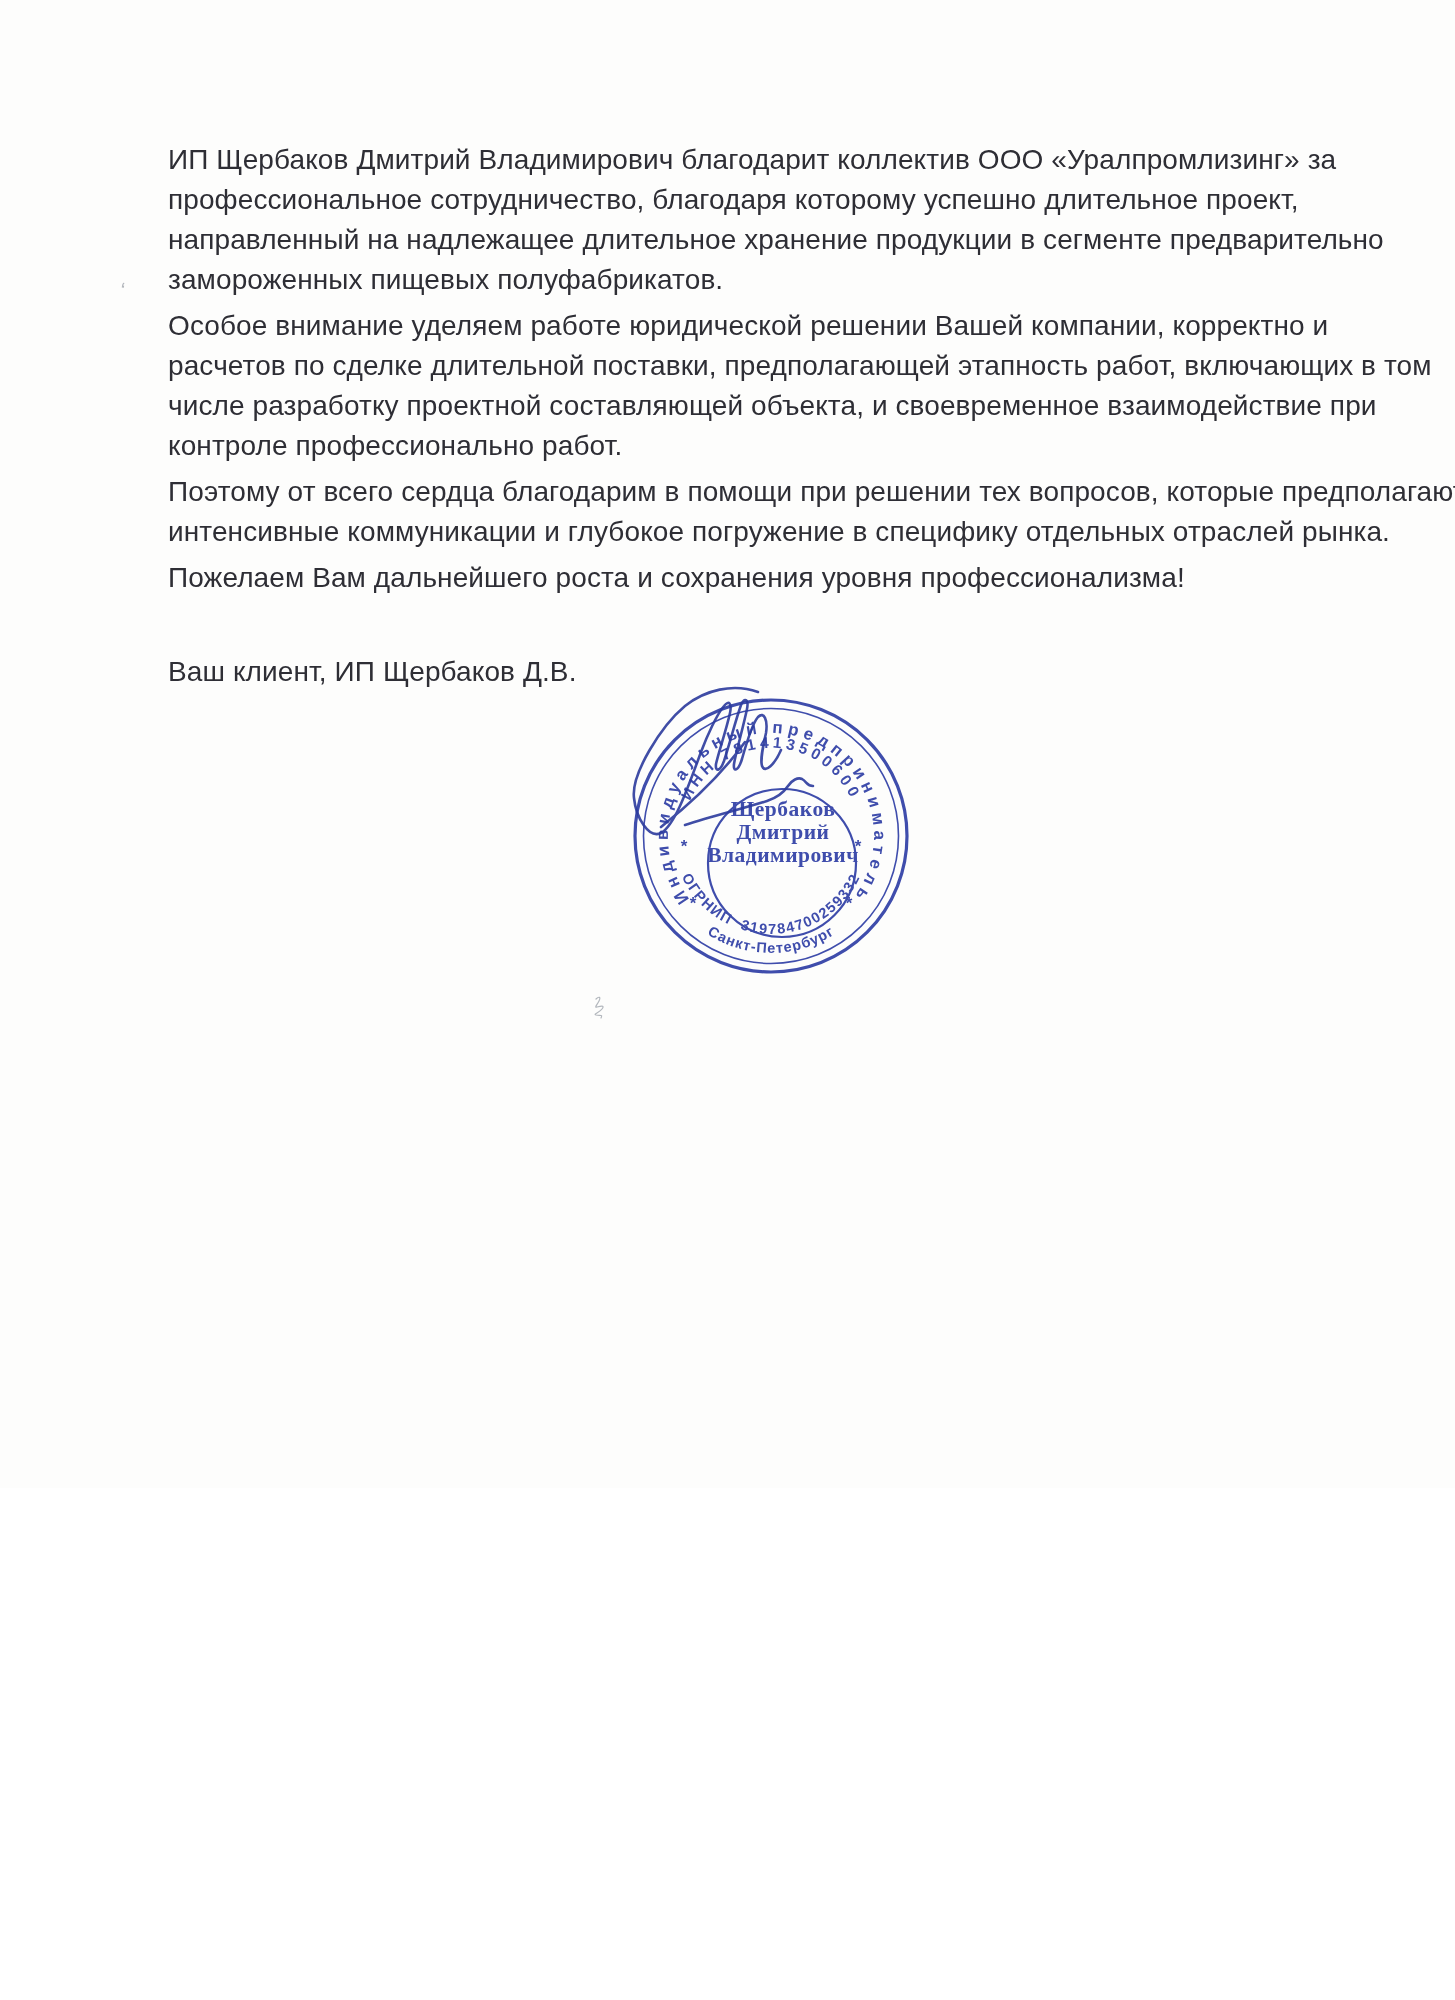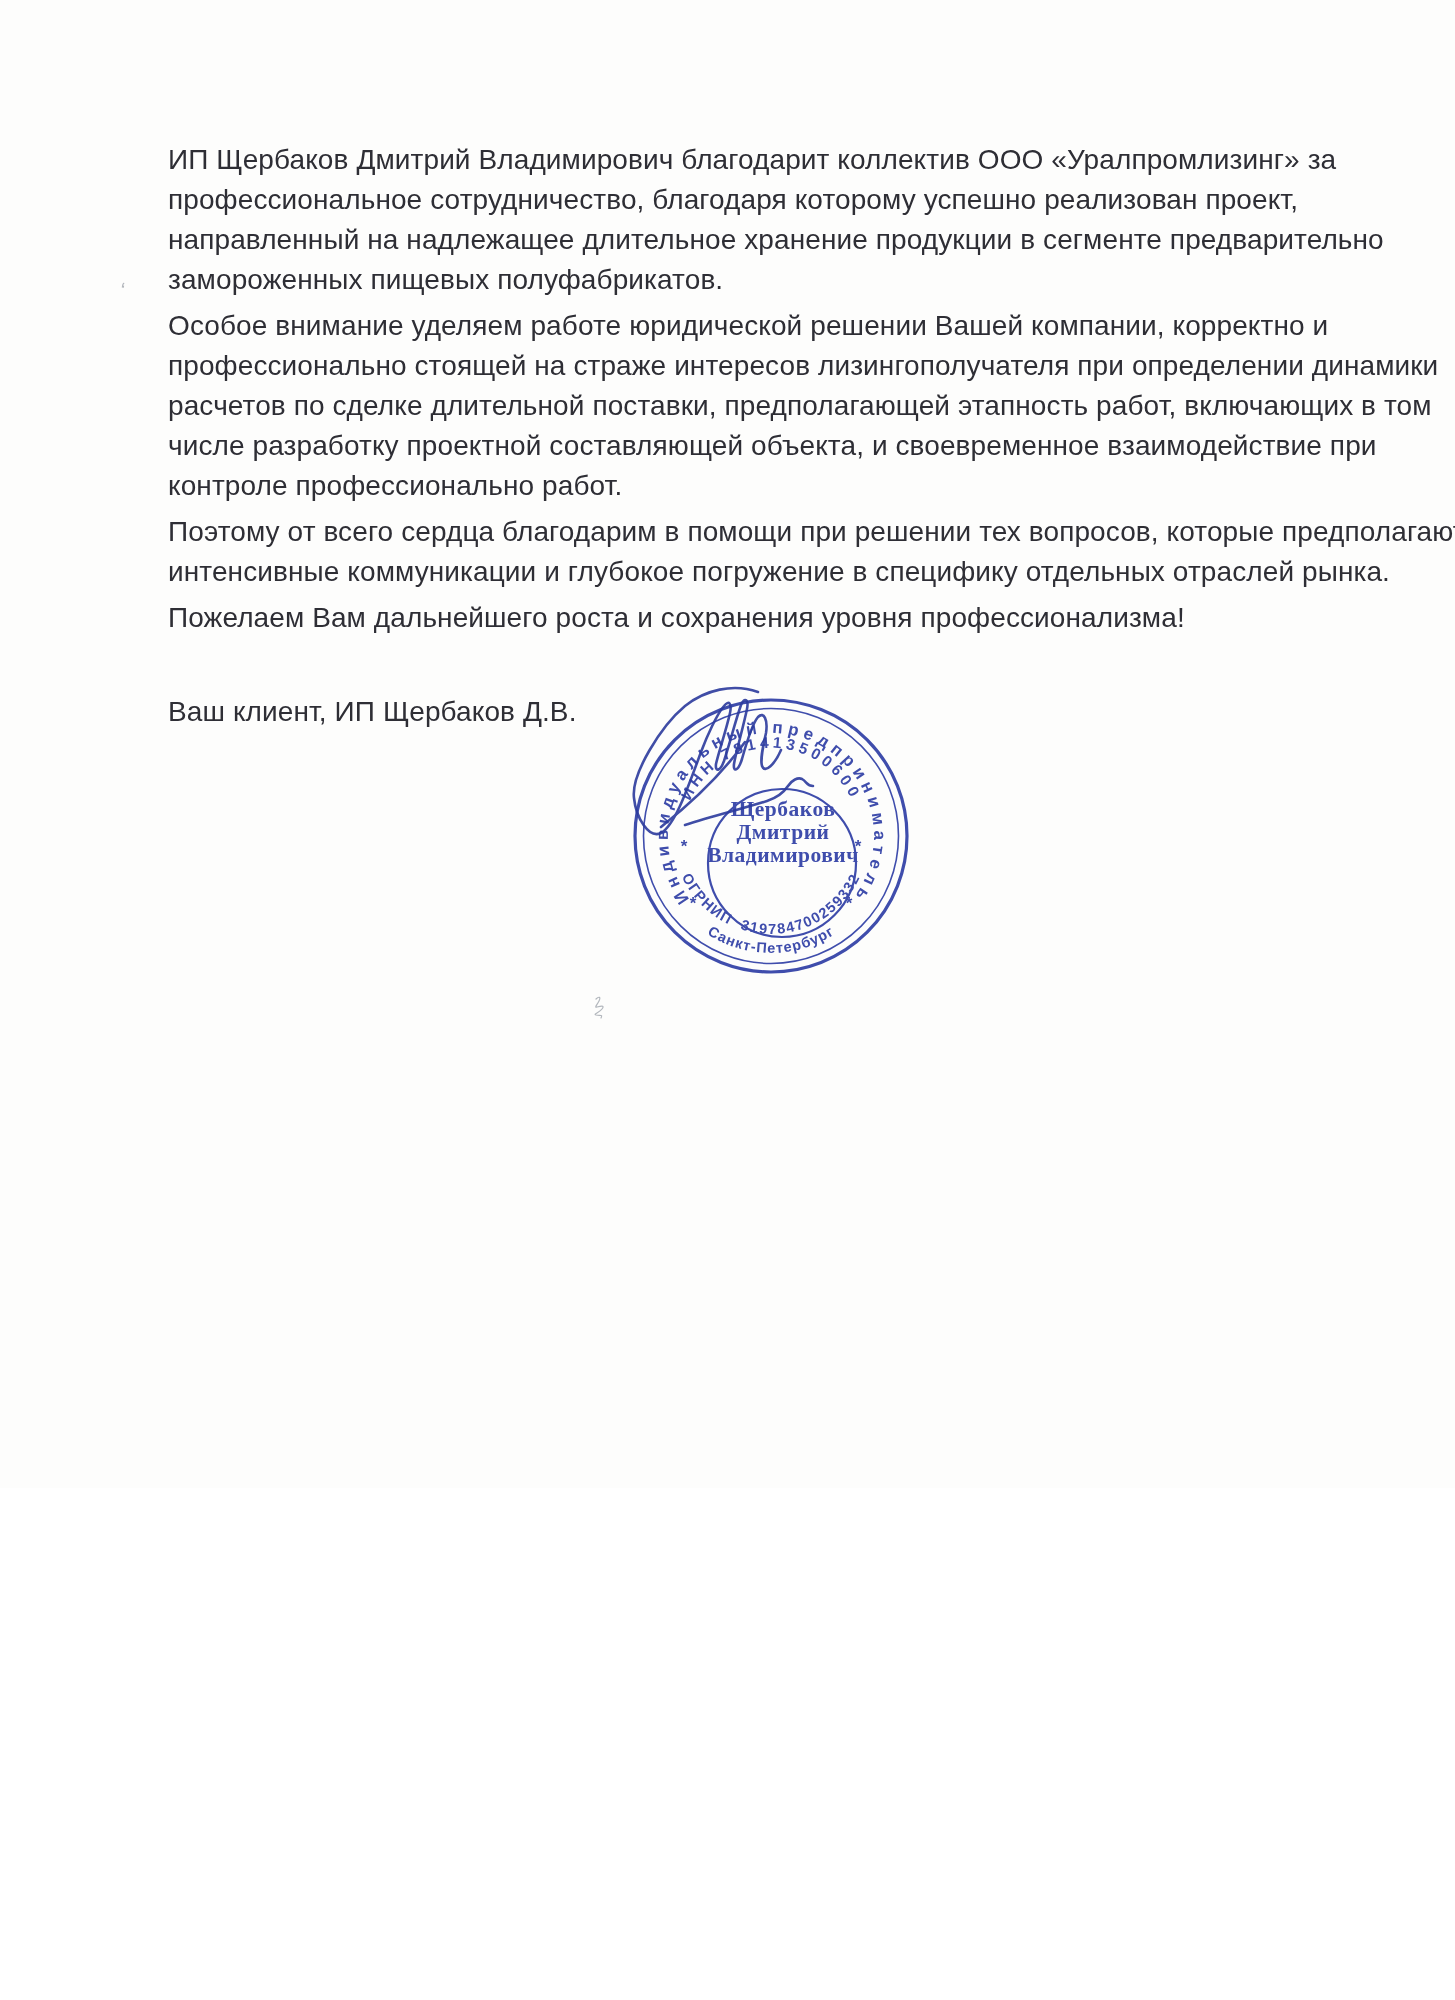--- a/index.html
+++ b/index.html
@@ -29,28 +29,27 @@
 </style>
 </head>
 <body>
 
 <div class="page">
 
   <div class="letter-body">
 
     <div class="paragraph">
       <div class="line">ИП Щербаков Дмитрий Владимирович благодарит коллектив ООО «Уралпромлизинг» за</div>
-      <div class="line">профессиональное сотрудничество, благодаря которому успешно реализован проект,</div>
+      <div class="line">профессиональное сотрудничество, благодаря которому успешно длительное проект,</div>
       <div class="line">направленный на надлежащее длительное хранение продукции в сегменте предварительно</div>
       <div class="line">замороженных пищевых полуфабрикатов.</div>
     </div>
 
     <div class="paragraph">
       <div class="line">Особое внимание уделяем работе юридической решении Вашей компании, корректно и</div>
-      <div class="line">профессионально стоящей на страже интересов лизингополучателя при определении динамики</div>
       <div class="line">расчетов по сделке длительной поставки, предполагающей этапность работ, включающих в том</div>
       <div class="line">числе разработку проектной составляющей объекта, и своевременное взаимодействие при</div>
       <div class="line">контроле профессионально работ.</div>
     </div>
 
     <div class="paragraph">
       <div class="line">Поэтому от всего сердца благодарим в помощи при решении тех вопросов, которые предполагают</div>
       <div class="line">интенсивные коммуникации и глубокое погружение в специфику отдельных отраслей рынка.</div>
     </div>
 

